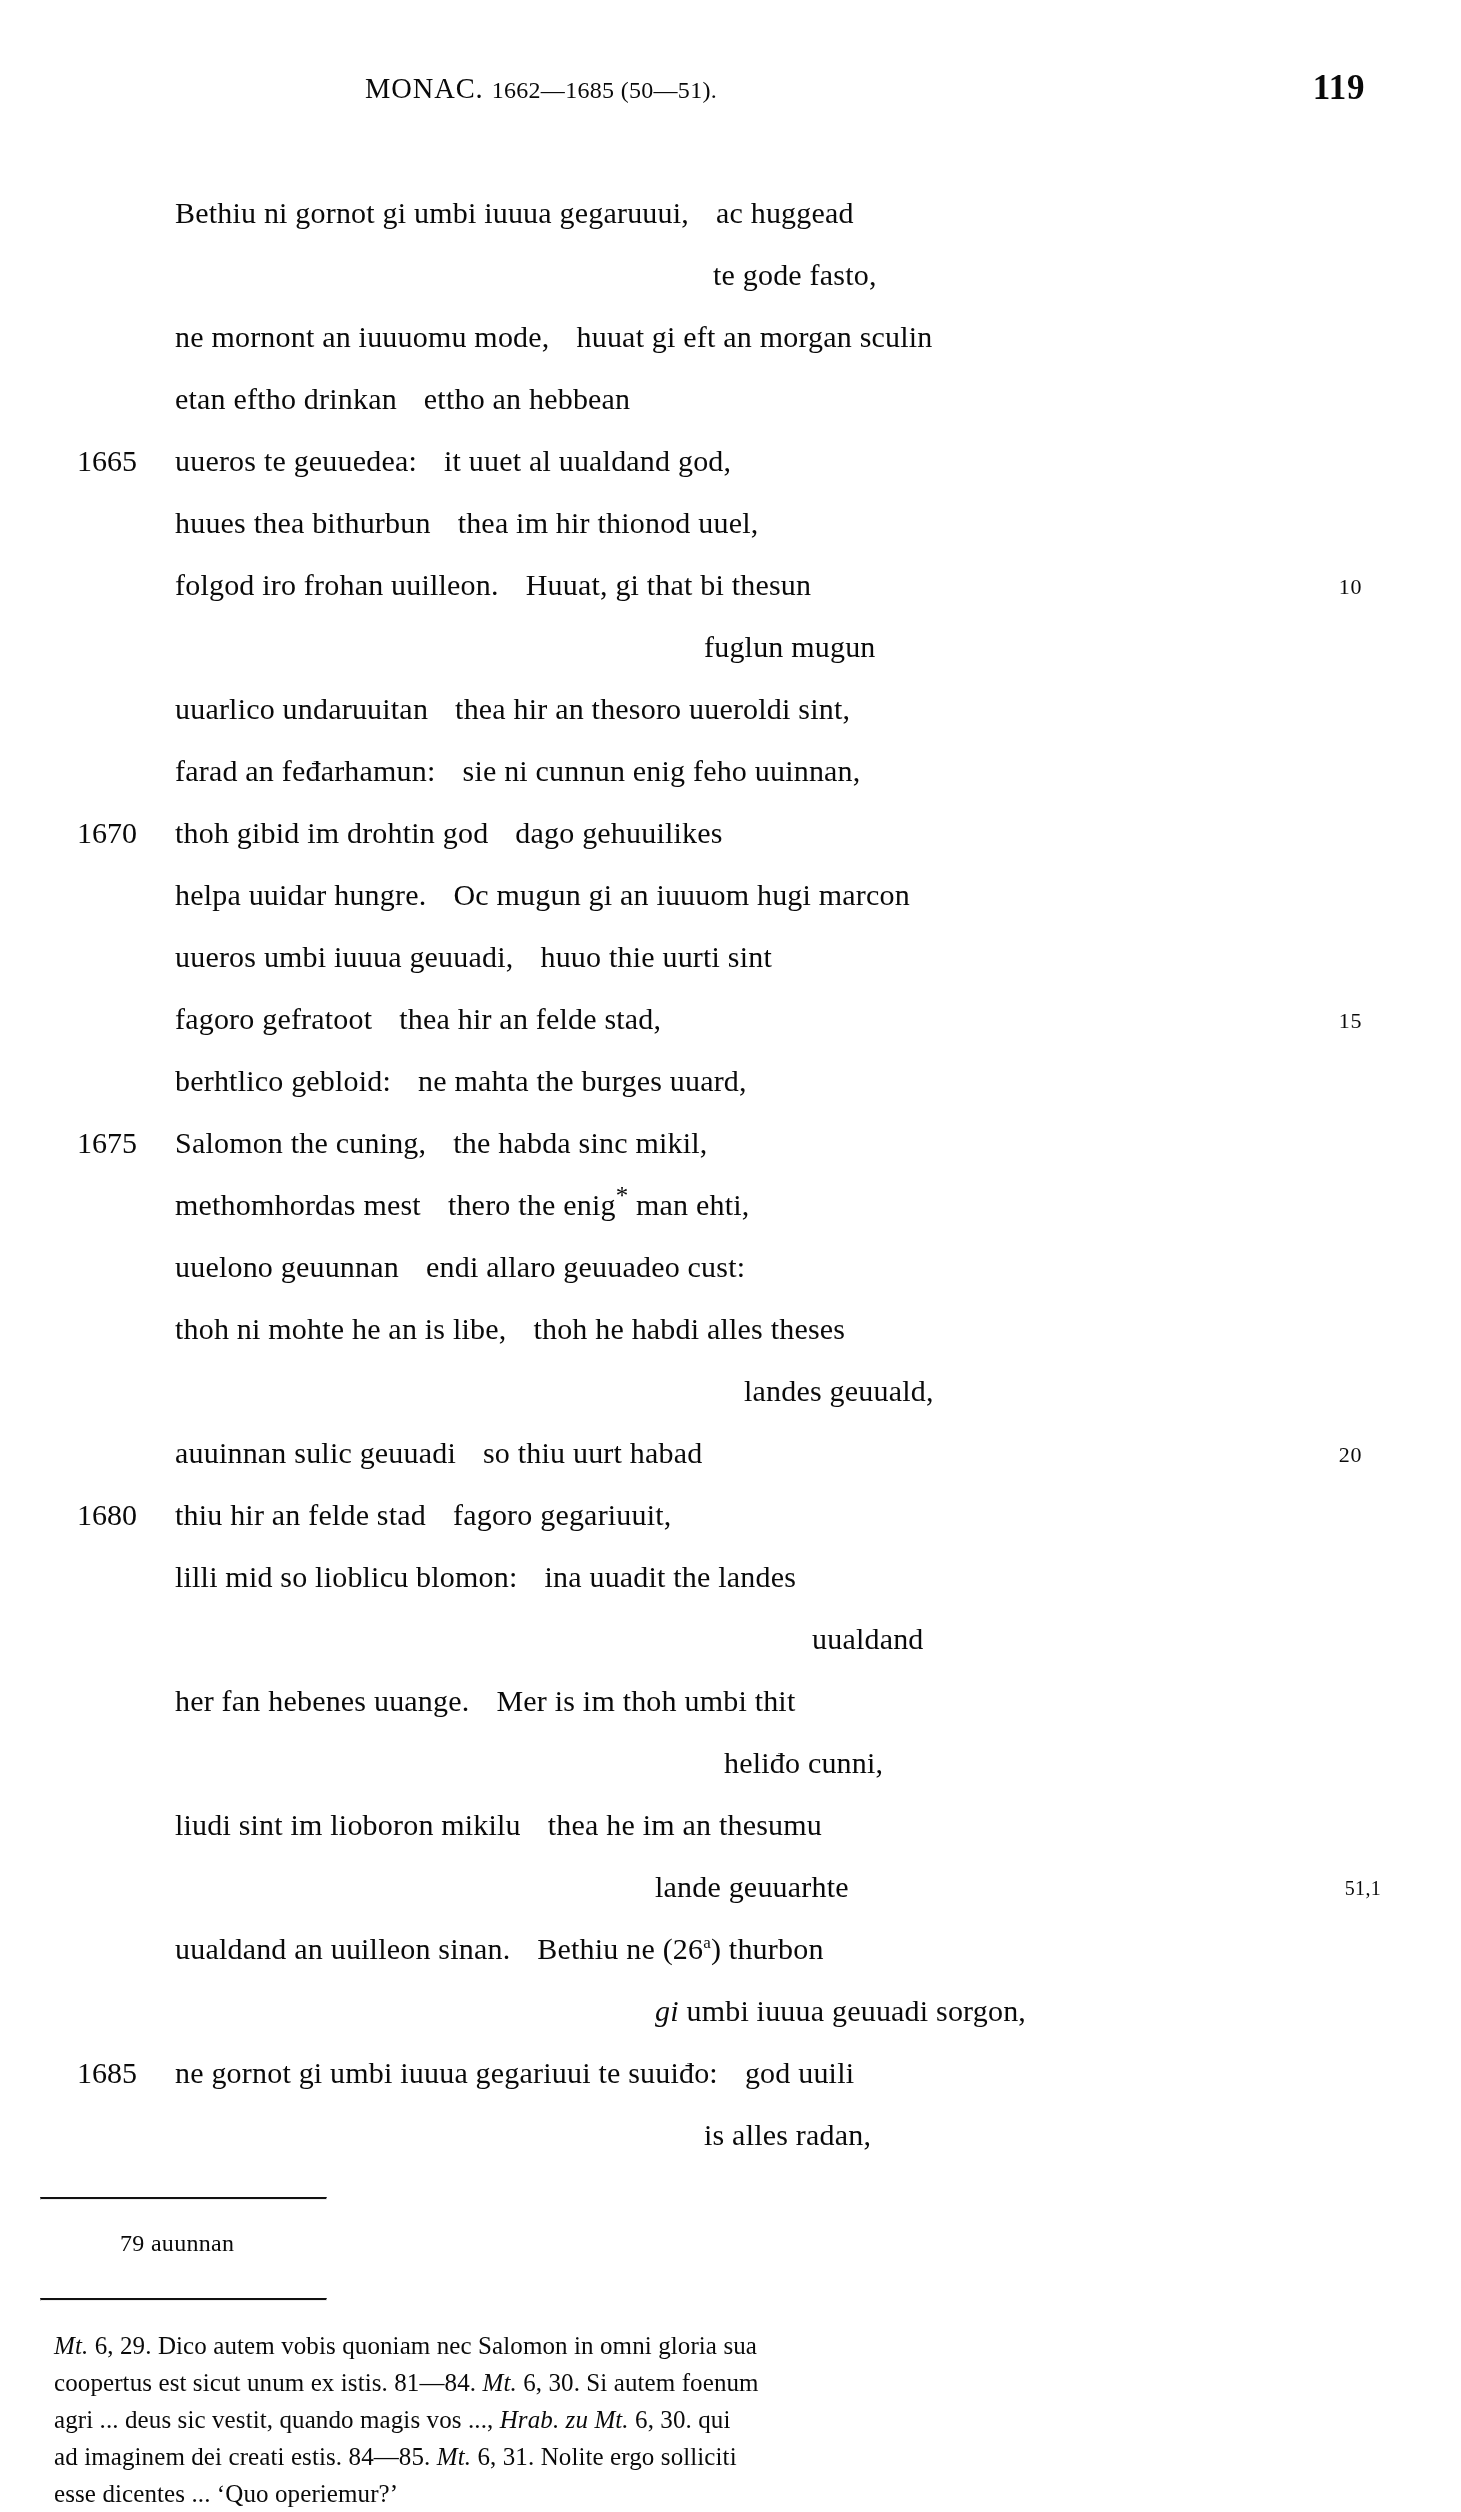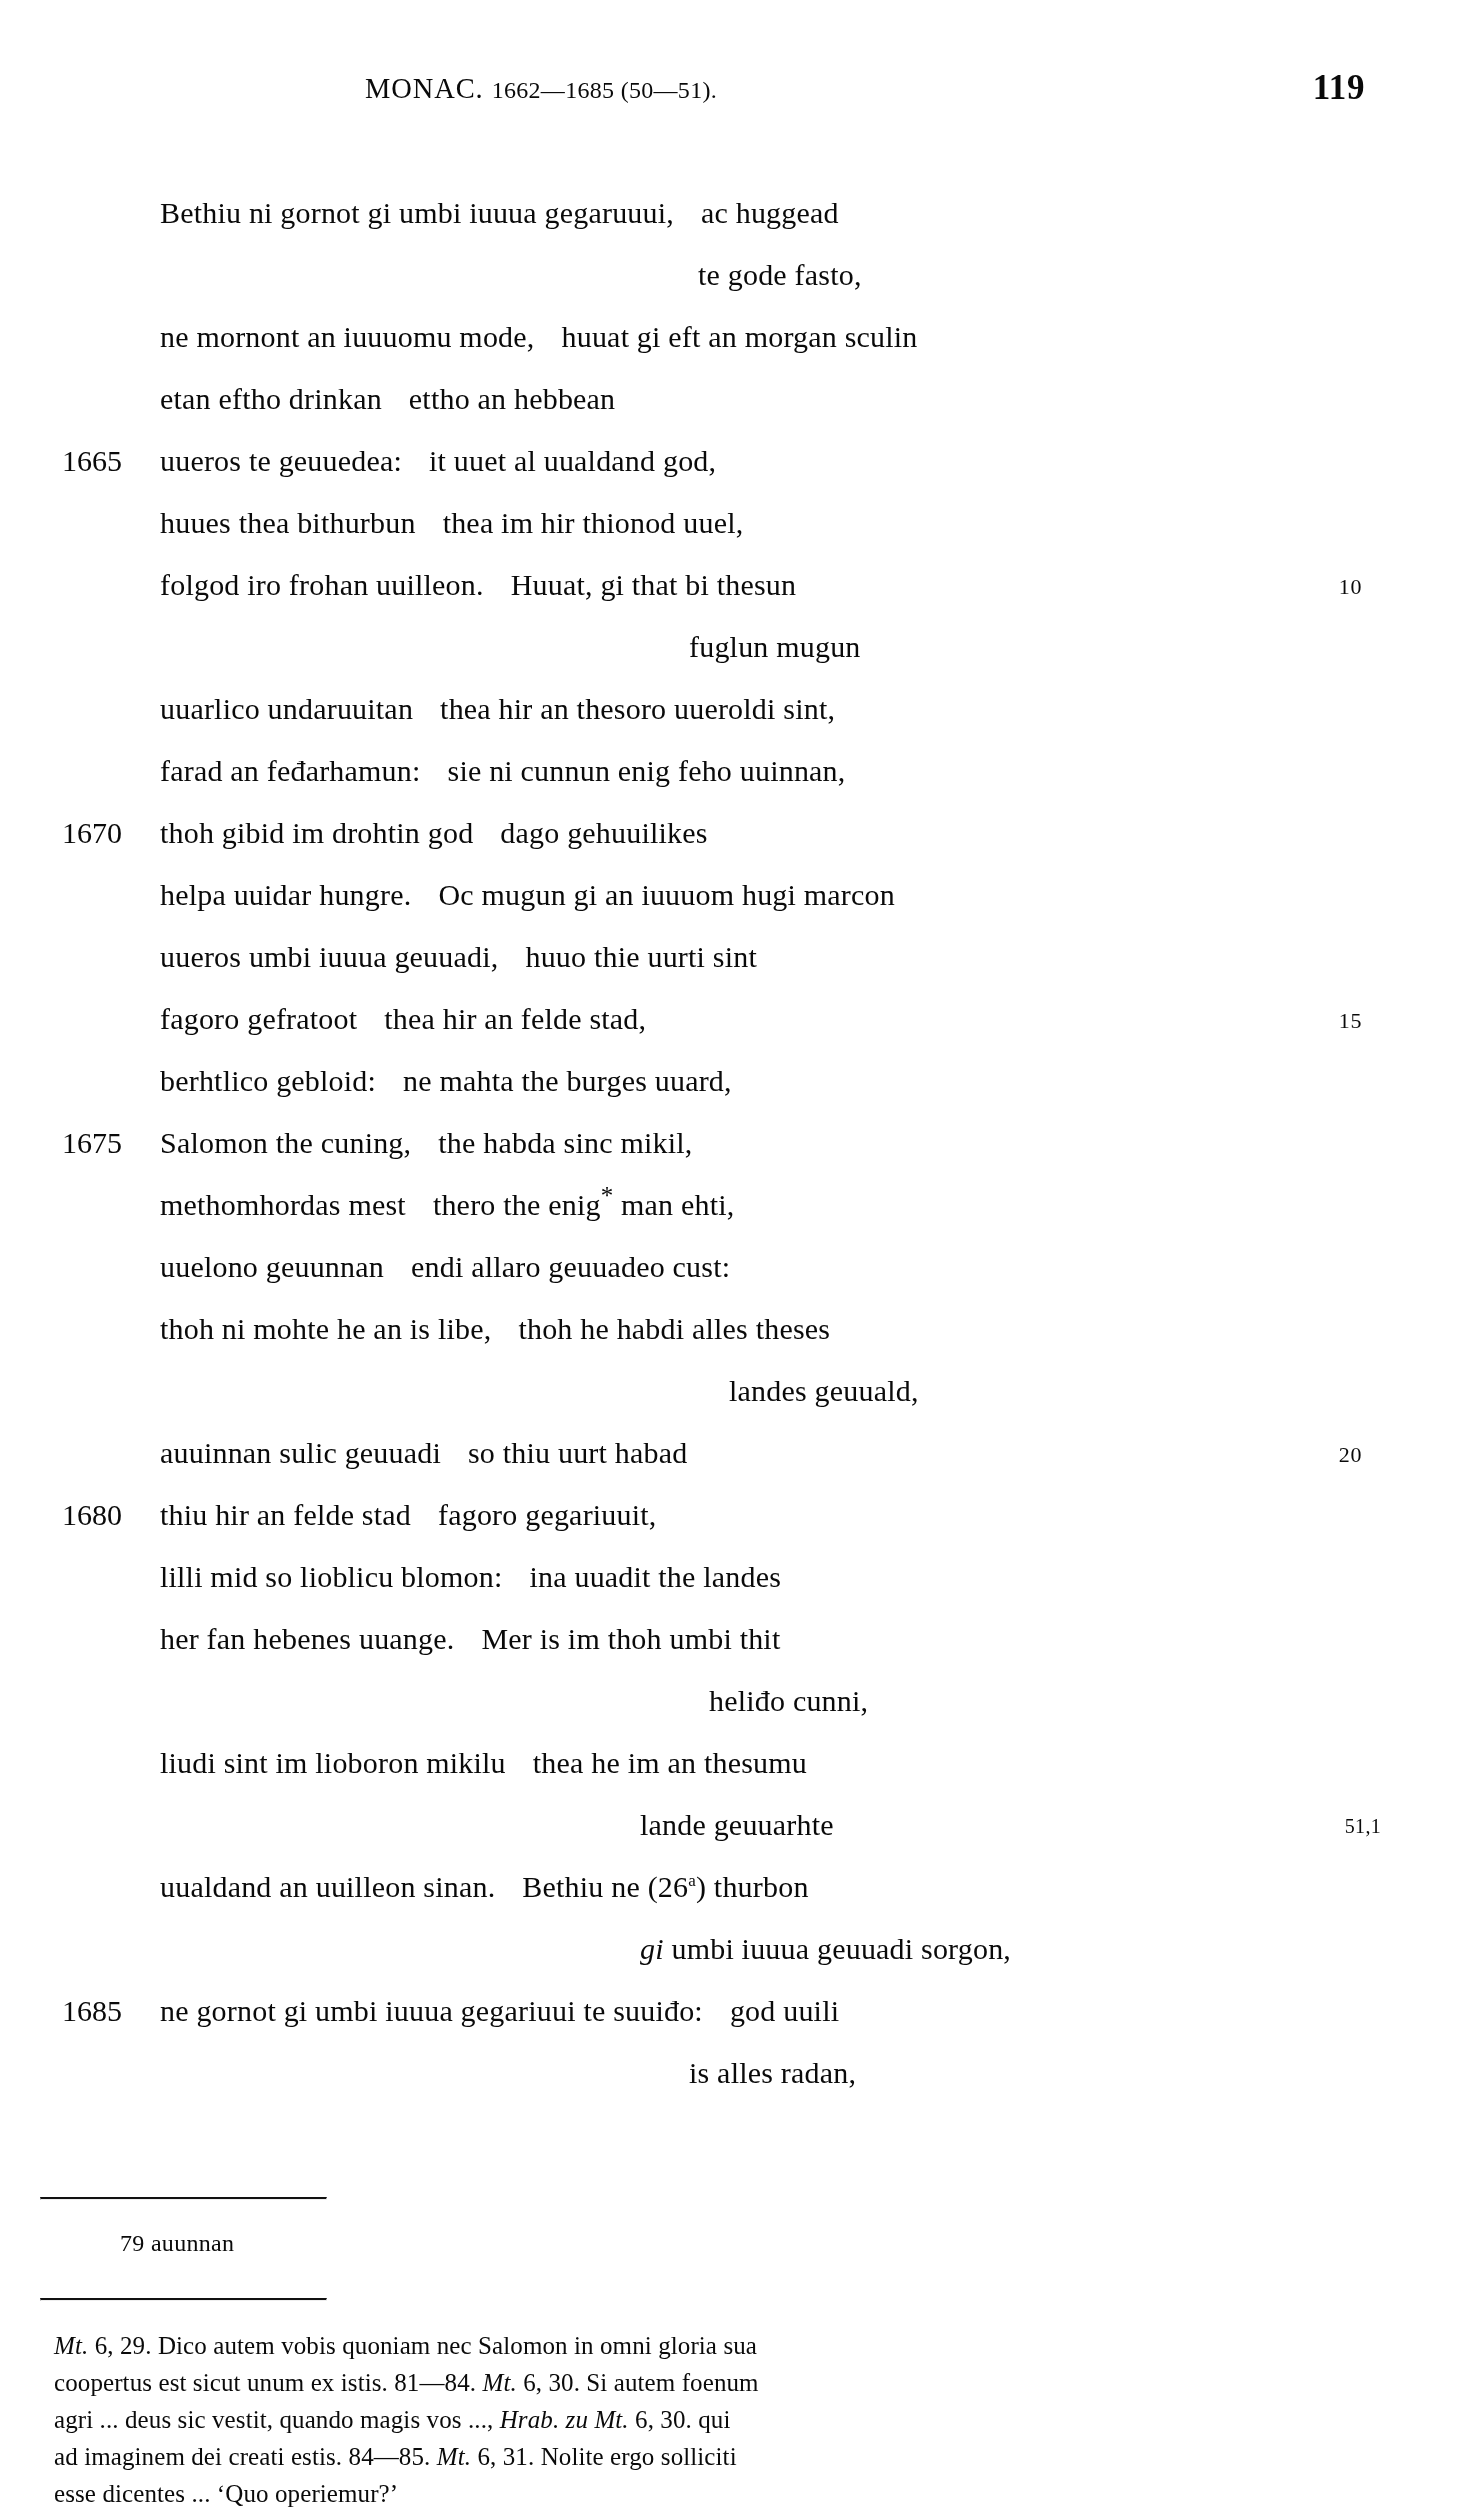--- a/index.html
+++ b/index.html
@@ -51,21 +51,21 @@
     top: -4.6px;
     font-size: 35px;
     font-weight: bold;
     letter-spacing: 0.6px;
   }
 
   
   .verse-block {
     position: relative;
     margin-top: 40px;
-    padding-left: 1px;
+    padding-left: 16px;
     font-family: Liberation Serif, serif;
   }
 
   .vline {
     position: relative;
     min-height: 62px;
     font-size: 30px;
     line-height: 62px;
     white-space: nowrap;
   }
@@ -236,20 +236,23 @@
         <span class="marg">20</span>
       </div>
       <div class="vline">
         <span class="lineno">1680</span>
         <span class="vtext ind-a">thiu hir an felde stad<span class="spacer-wide"></span><span>fagoro gegariuuit,</span></span>
       </div>
       <div class="vline">
         <span class="vtext ind-a">lilli mid so lioblicu blomon:<span class="spacer-wide"></span><span>ina uuadit the landes</span></span>
       </div>
       <div class="vline">
+        <span class="vtext ind-g">uualdand</span>
+      </div>
+      <div class="vline">
         <span class="vtext ind-a">her fan hebenes uuange.<span class="spacer-wide"></span><span>Mer is im thoh umbi thit</span></span>
       </div>
       <div class="vline">
         <span class="vtext ind-h">heliđo cunni,</span>
       </div>
       <div class="vline">
         <span class="vtext ind-a">liudi sint im lioboron mikilu<span class="spacer-wide"></span><span>thea he im an thesumu</span></span>
       </div>
       <div class="vline">
         <span class="vtext ind-f">lande geuuarhte</span>

